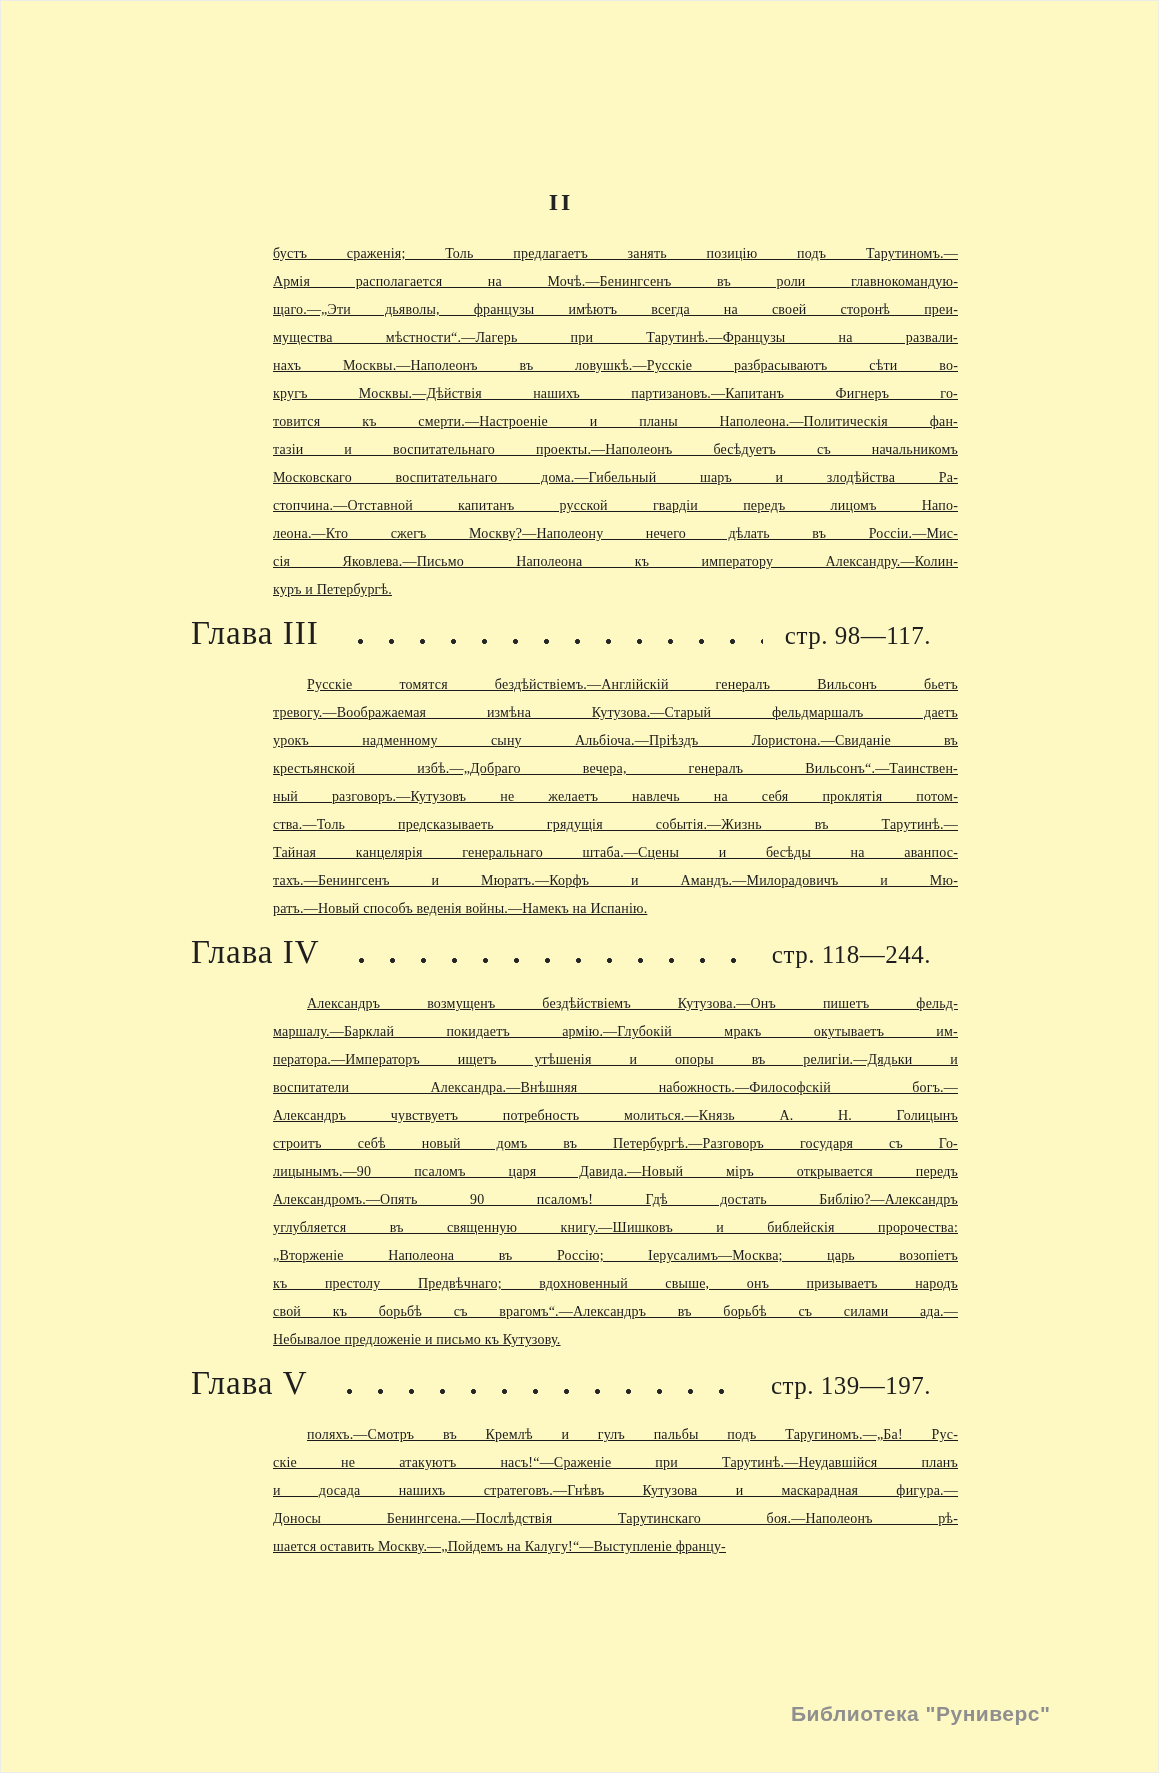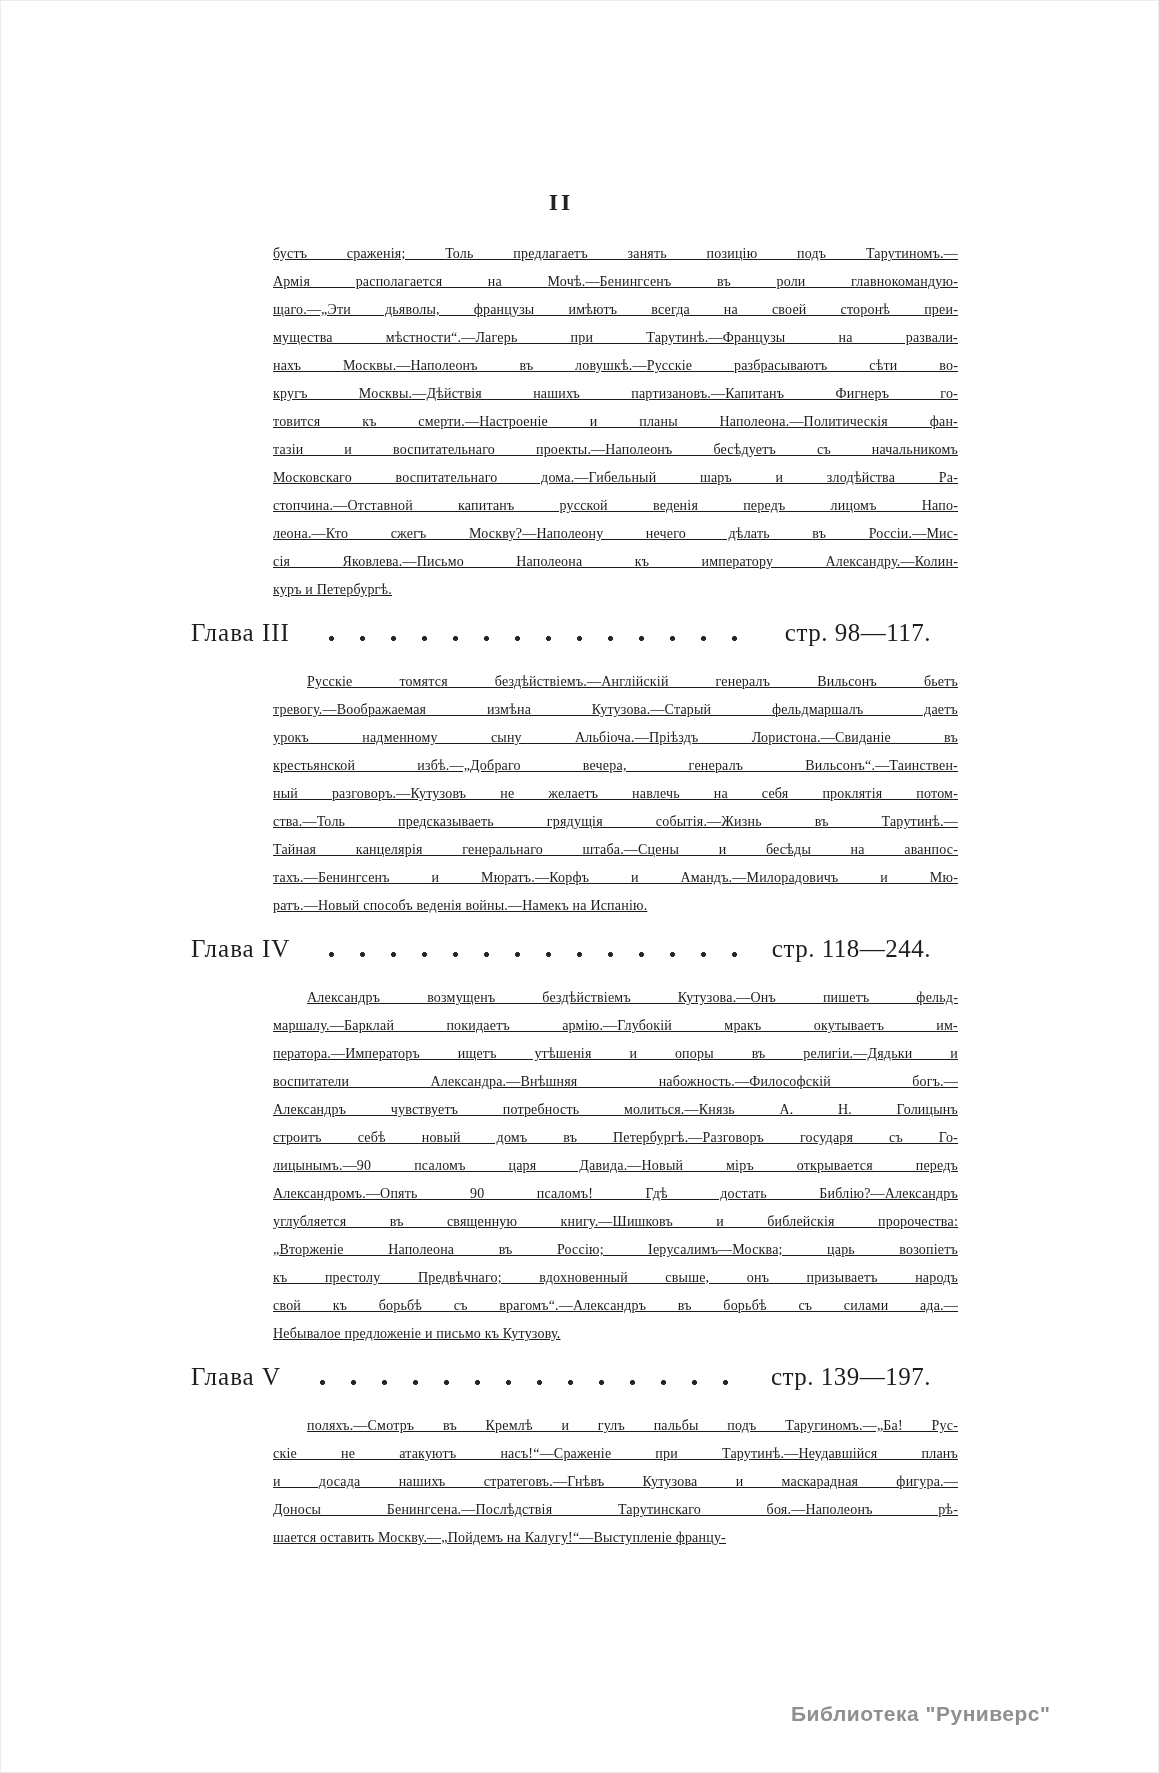--- a/index.html
+++ b/index.html
@@ -5,21 +5,21 @@
   html, body {
     margin: 0;
     padding: 0;
     background: #e9e9e7;
   }
   .page {
     position: relative;
     width: 1159px;
     height: 1773px;
     margin: 0 auto;
-    background: #ffffff;
+    background: #fef9c3;
     border: 1px solid #ececea;
     box-sizing: border-box;
     overflow: hidden;
     font-family: "Liberation Serif", "DejaVu Serif", serif;
     color: #1c1c1c;
   }
   .column {
     position: absolute;
     left: 190px;
     top: 188px;
@@ -53,21 +53,21 @@
     text-indent: 34px;
   }
   .chapter-heading {
     display: flex;
     align-items: baseline;
     margin-top: 12px;
     margin-bottom: 18px;
     line-height: 34px;
   }
   .ch-title {
-    font-size: 25px;
+    font-size: 33px;
     letter-spacing: 1px;
     color: #1e1e1e;
     white-space: nowrap;
   }
   .leader {
     flex: 1 1 auto;
     height: 7px;
     align-self: flex-end;
     margin: 0 22px 8px 26px;
     background-image: radial-gradient(circle, #262626 2.2px, rgba(0,0,0,0) 2.7px);
@@ -103,21 +103,21 @@
     <div class="para continuation">
         <div class="line">бустъ сраженія; Толь предлагаетъ занять позицію подъ Тарутиномъ.—</div>
         <div class="line">Армія располагается на Мочѣ.—Бенингсенъ въ роли главнокомандую-</div>
         <div class="line">щаго.—„Эти дьяволы, французы имѣютъ всегда на своей сторонѣ преи-</div>
         <div class="line">мущества мѣстности“.—Лагерь при Тарутинѣ.—Французы на развали-</div>
         <div class="line">нахъ Москвы.—Наполеонъ въ ловушкѣ.—Русскіе разбрасываютъ сѣти во-</div>
         <div class="line">кругъ Москвы.—Дѣйствія нашихъ партизановъ.—Капитанъ Фигнеръ го-</div>
         <div class="line">товится къ смерти.—Настроеніе и планы Наполеона.—Политическія фан-</div>
         <div class="line">тазіи и воспитательнаго проекты.—Наполеонъ бесѣдуетъ съ начальникомъ</div>
         <div class="line">Московскаго воспитательнаго дома.—Гибельный шаръ и злодѣйства Ра-</div>
-        <div class="line">стопчина.—Отставной капитанъ русской веденія передъ лицомъ Напо-</div>
+        <div class="line">стопчина.—Отставной капитанъ русской гвардіи передъ лицомъ Напо-</div>
         <div class="line">леона.—Кто сжегъ Москву?—Наполеону нечего дѣлать въ Россіи.—Мис-</div>
         <div class="line">сія Яковлева.—Письмо Наполеона къ императору Александру.—Колин-</div>
         <div class="line">куръ и Петербургѣ.</div>
       </div>
 
     <div class="chapter-heading">
       <span class="ch-title">Глава III</span>
       <span class="leader"></span>
       <span class="ch-pages">стр. 98—117.</span>
     </div>

